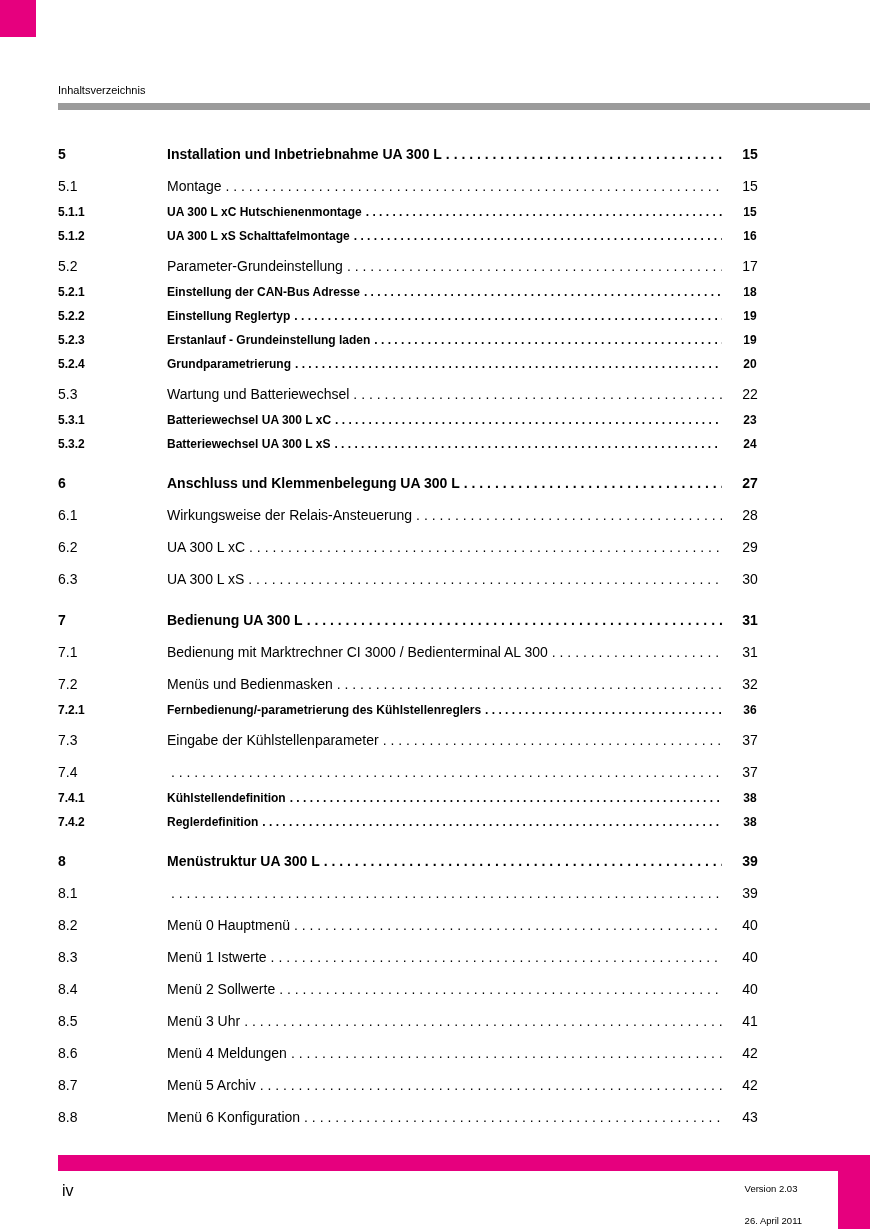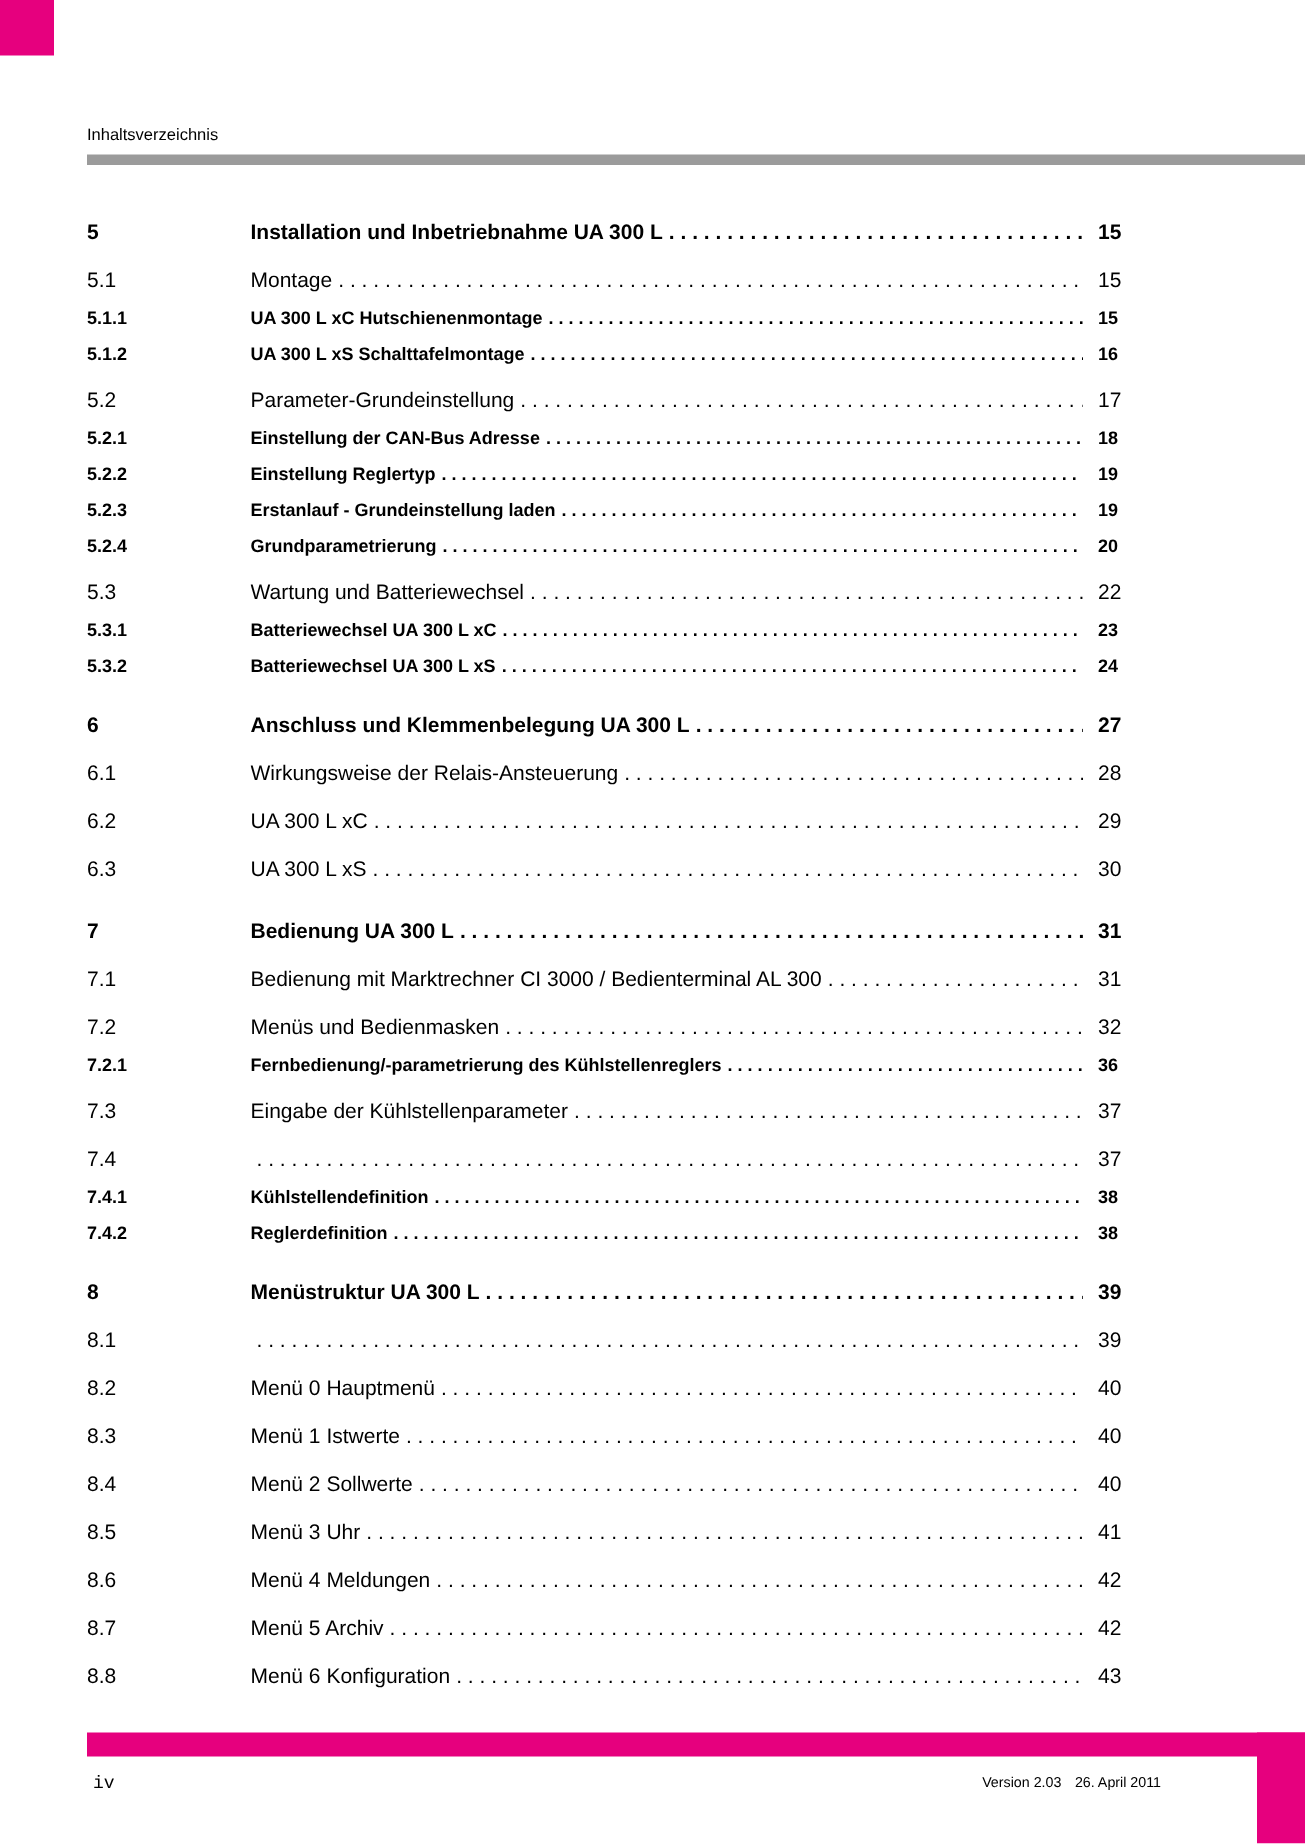--- a/index.html
+++ b/index.html
@@ -78,35 +78,35 @@
   .toc-row .dots {
     flex: 1;
     overflow: hidden;
     white-space: nowrap;
     margin-left: 4px;
     margin-right: 2px;
   }
   .toc-row .pg {
     width: 36px;
     margin-left: 8px;
-    text-align: left;
+    text-align: center;
     flex-shrink: 0;
   }
 
   
   .footer-left {
     position: absolute; left: 62px; top: 1182px;
-    font-size: 12px;
-    font-family: Liberation Mono, monospace;
+    font-size: 16px;
   }
   .footer-right {
-    position: absolute; right: 96px; top: 1183px;
+    position: absolute; right: 68px; top: 1183px;
     font-size: 9.5px;
     display: flex;
-    gap: 9px;
+    gap: 21px;
+    flex-direction: column;
   }
 </style>
 </head>
 <body>
 
 <div class="page">
 
   <div class="corner-tl"></div>
 
   <div class="header-title">Inhaltsverzeichnis</div>

